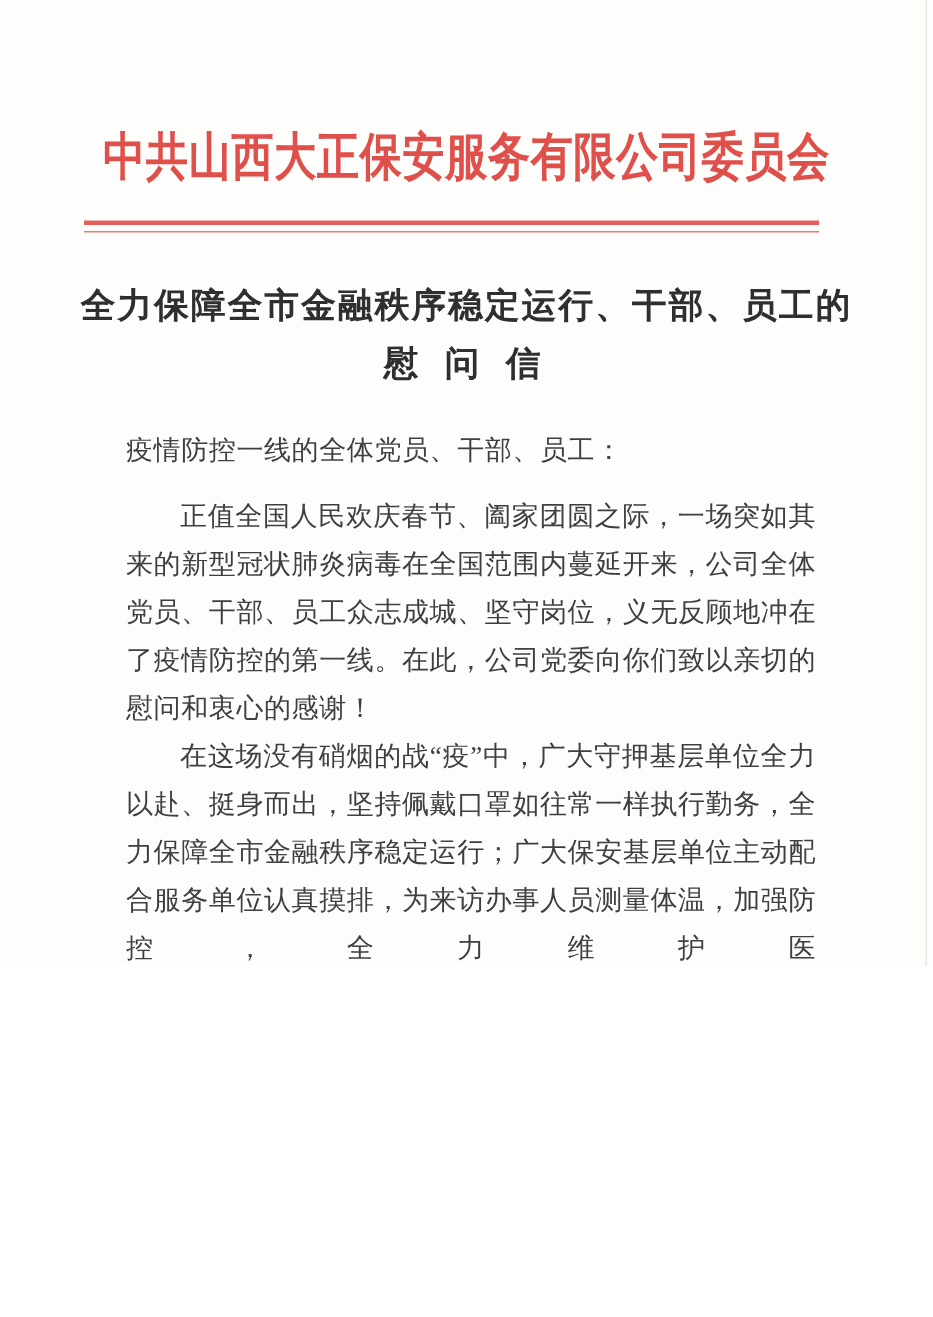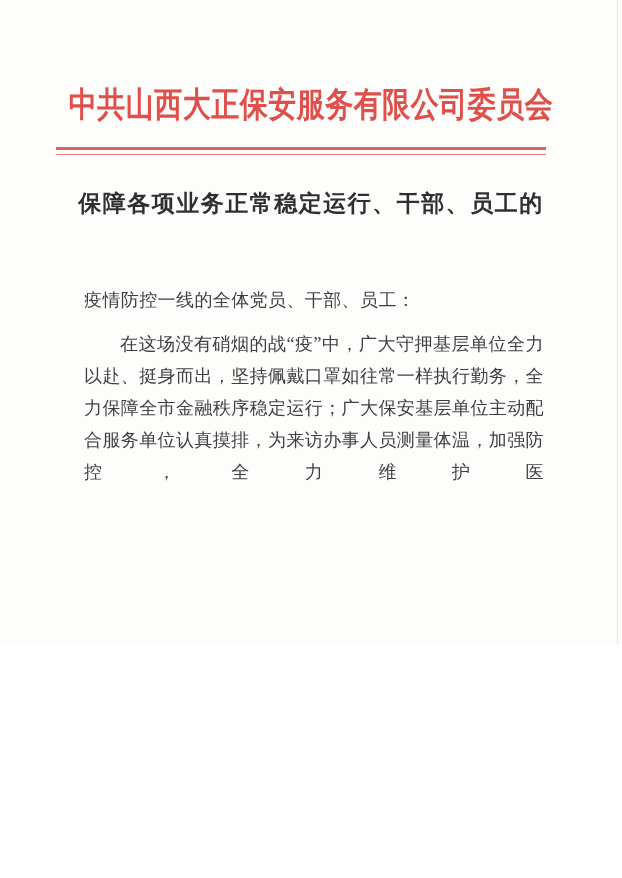--- a/index.html
+++ b/index.html
@@ -96,25 +96,27 @@
 
   <div class="letterhead">中共山西大正保安服务有限公司委员会</div>
 
   <div class="rule rule-header">
     <div class="rule-thick"></div>
     <div class="rule-gap"></div>
     <div class="rule-thin"></div>
   </div>
 
   <h1 class="doc-title">
-    <span class="t1">保障各项业务正常稳定运行、干部、员工的</span><br>
+    <span class="t1">全力保障全市金融秩序稳定运行、干部、员工的</span><br>
+    <span class="t2">慰 问 信</span>
   </h1>
 
   <div class="body-text">
     <p class="salutation">疫情防控一线的全体党员、干部、员工：</p>
+    <p class="para">正值全国人民欢庆春节、阖家团圆之际，一场突如其来的新型冠状肺炎病毒在全国范围内蔓延开来，公司全体党员、干部、员工众志成城、坚守岗位，义无反顾地冲在了疫情防控的第一线。在此，公司党委向你们致以亲切的慰问和衷心的感谢！</p>
     <p class="para para-cut">在这场没有硝烟的战“疫”中，广大守押基层单位全力以赴、挺身而出，坚持佩戴口罩如往常一样执行勤务，全力保障全市金融秩序稳定运行；广大保安基层单位主动配合服务单位认真摸排，为来访办事人员测量体温，加强防控，全力维护医</p>
   </div>
 
   <div class="rule rule-footer">
     <div class="rule-thin"></div>
     <div class="rule-gap"></div>
     <div class="rule-thick"></div>
   </div>
 
   <div class="scan-edge"></div>

